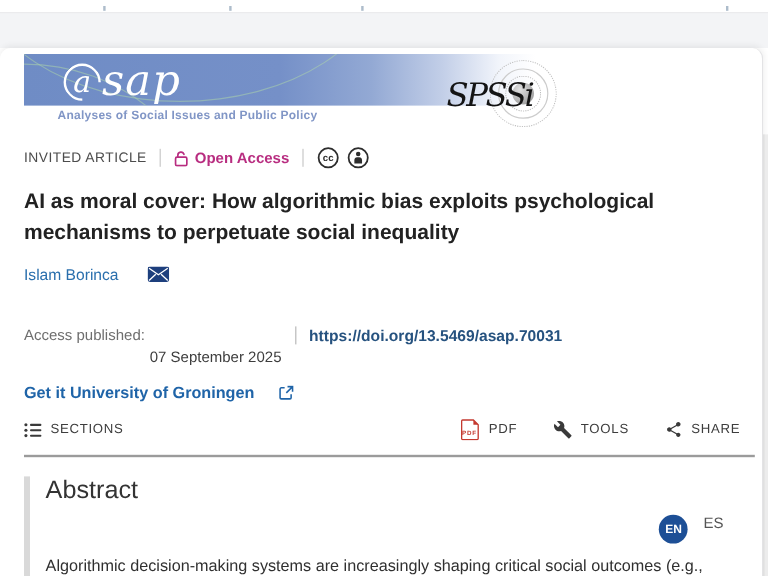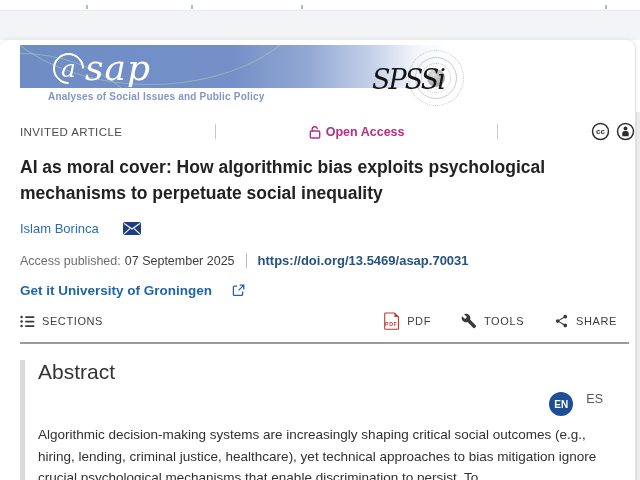--- a/index.html
+++ b/index.html
@@ -45,33 +45,33 @@
   .ring { position: absolute; border-radius: 50%; }
   .ring1 { width: 56px; height: 56px; top: 1px; left: 38px; border: 1px dotted #c2c2c2; }
   .ring2 { width: 42px; height: 42px; top: 8px; left: 45px; border: 1px solid #cccccc; }
   .ring3 { width: 30px; height: 30px; top: 14px; left: 51px; border: 1px dotted #bdbdbd; }
   .core  { width: 18px; height: 18px; top: 20px; left: 57px; position: absolute; border-radius: 50%;
            background: radial-gradient(circle at 35% 30%, #e0e0e0, #8e8e8e); }
   .spssi-text { position: absolute; left: 2px; top: 15px; font-family: "DejaVu Serif", serif; font-style: italic;
                 font-size: 27px; color: #141414; letter-spacing: -2px; }
 
   
-  .meta-row { display: flex; align-items: center; gap: 11px; margin-top: 17px; justify-content: space-between; }
+  .meta-row { display: flex; align-items: center; gap: 11px; margin-top: 17px; }
   .kicker { color: #4c4c4c; font-size: 11.5px; letter-spacing: .4px; }
   .vdiv { width: 1px; height: 15px; background: #c9c9c9; }
   .oa { display: flex; align-items: center; gap: 5px; color: #b82d80; font-weight: bold; font-size: 12.5px; }
   .license { display: flex; align-items: center; gap: 6px; }
 
   
   h1 { font-size: 17.5px; line-height: 26px; font-weight: bold; color: #222; margin-top: 13px; max-width: 600px; }
   .author-row { margin-top: 15px; display: flex; align-items: center; gap: 24px; }
   .author-row a { color: #2a6fad; font-size: 13px; text-decoration: none; }
   .pub-row { margin-top: 17px; display: flex; align-items: center; font-size: 12.5px; }
   .pub-label { color: #6e6e6e; }
-  .pub-date { color: #3d3d3d; margin-left: 4px; }
+  .pub-date { color: #3d3d3d; margin-left: 4px; margin-top: 38px; }
   .pub-div { width: 1px; height: 15px; background: #b9b9b9; margin: 0 11px; }
   .doi { color: #26527f; font-weight: bold; font-size: 13px; text-decoration: none; }
   .getit { margin-top: 15px; display: flex; align-items: center; gap: 20px; }
   .getit a { color: #1f64a8; font-weight: bold; font-size: 13.5px; text-decoration: none; }
 
   
   .toolbar { margin-top: 14px; display: flex; justify-content: space-between; align-items: center; padding-right: 18px; }
   .tb-btn { display: flex; align-items: center; gap: 7px; background: none; border: none; cursor: pointer;
             font-family: "Liberation Sans", sans-serif; font-size: 11px; letter-spacing: .6px; color: #3d3d3d; }
   .tb-right { display: flex; align-items: center; gap: 30px; }

